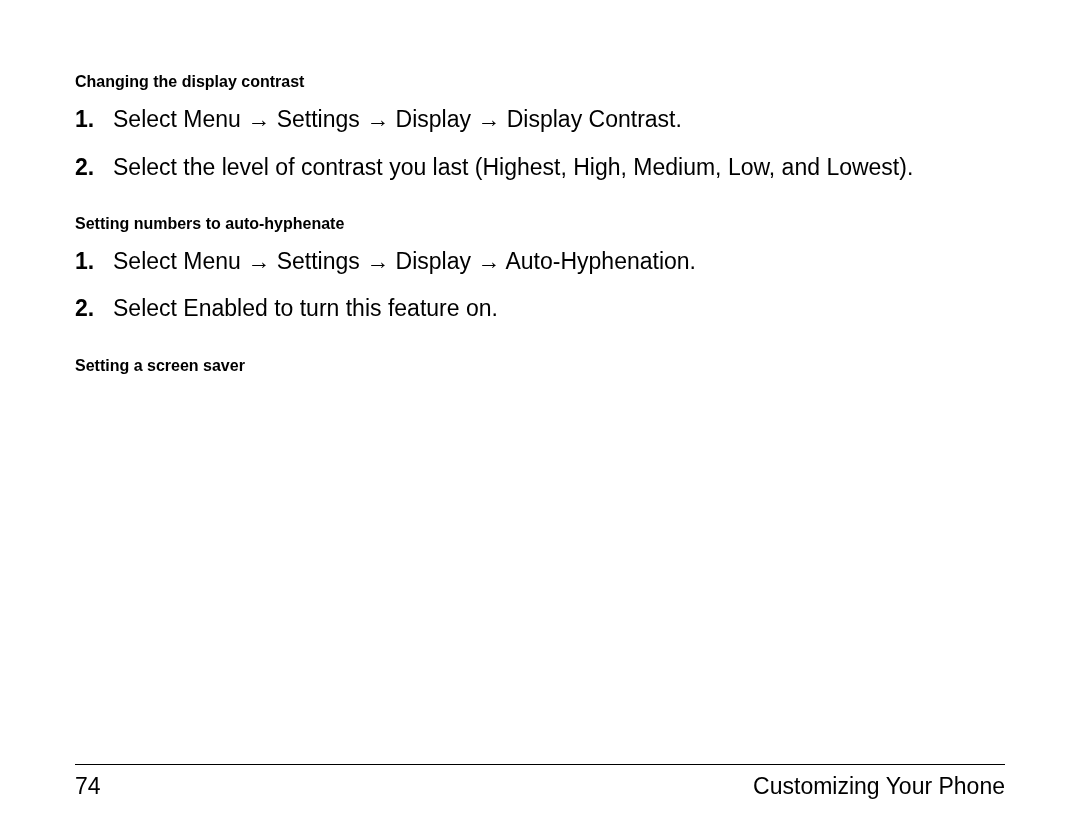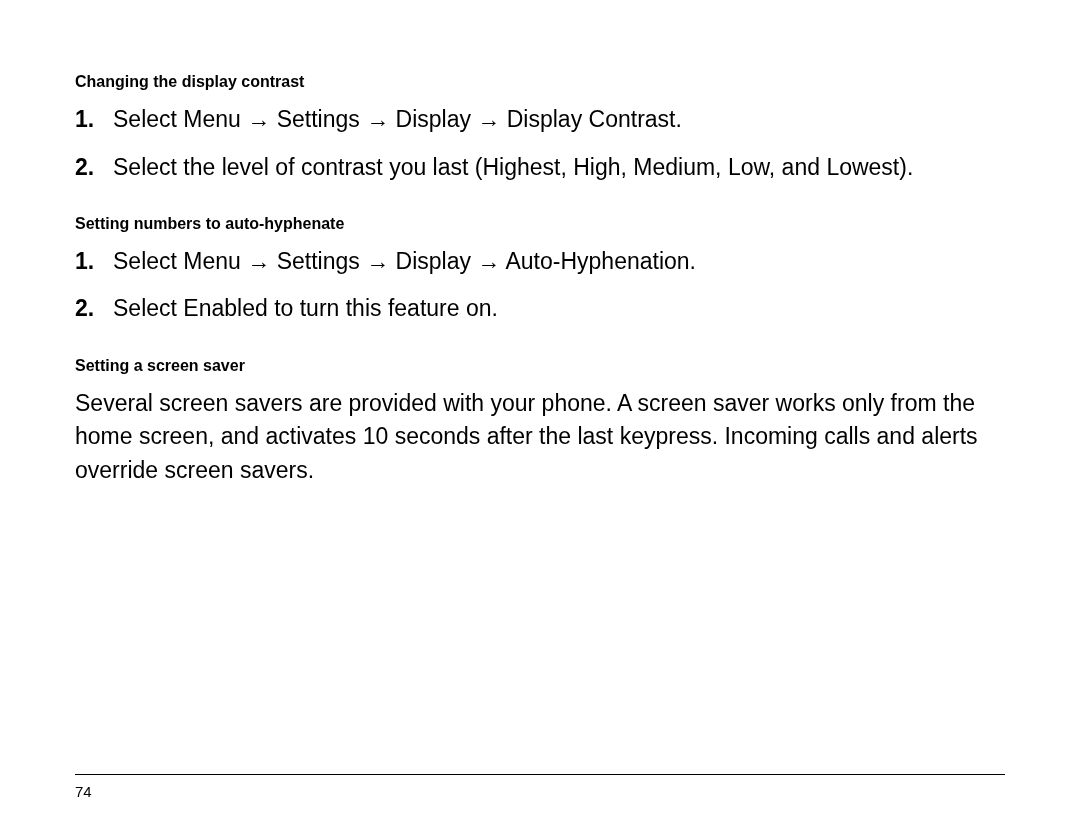--- a/index.html
+++ b/index.html
@@ -49,21 +49,21 @@
     }
     .footer {
       position: absolute;
       bottom: 34px;
       left: 75px;
       right: 75px;
       border-top: 1px solid #000000;
       padding-top: 8px;
       display: flex;
       justify-content: space-between;
-      font-size: 15px;
+      font-size: 23px;
     }
   </style>
 </head>
 <body>
 
 <div class="content">
 
   <div class="heading">Changing the display contrast</div>
 
   <div class="list-item">
@@ -92,20 +92,20 @@
 
   <div class="list-item">
     <div class="list-num">2.</div>
     <div class="list-body">
       <span>Select </span><span class="bold">Enabled</span><span> to turn this feature on.</span>
     </div>
   </div>
 
   <div class="heading">Setting a screen saver</div>
 
-  <div class="para">Several screen savers are provided with your phone. A screen saver works only from the home screen, and activates 10 seconds after the last keypress. Incoming calls and alerts override screen savers.</div>
 
 
 </div>
 
 <div class="footer">
   <span>74</span>
+  <span>Customizing Your Phone</span>
 </div>
 
 </body></html>

